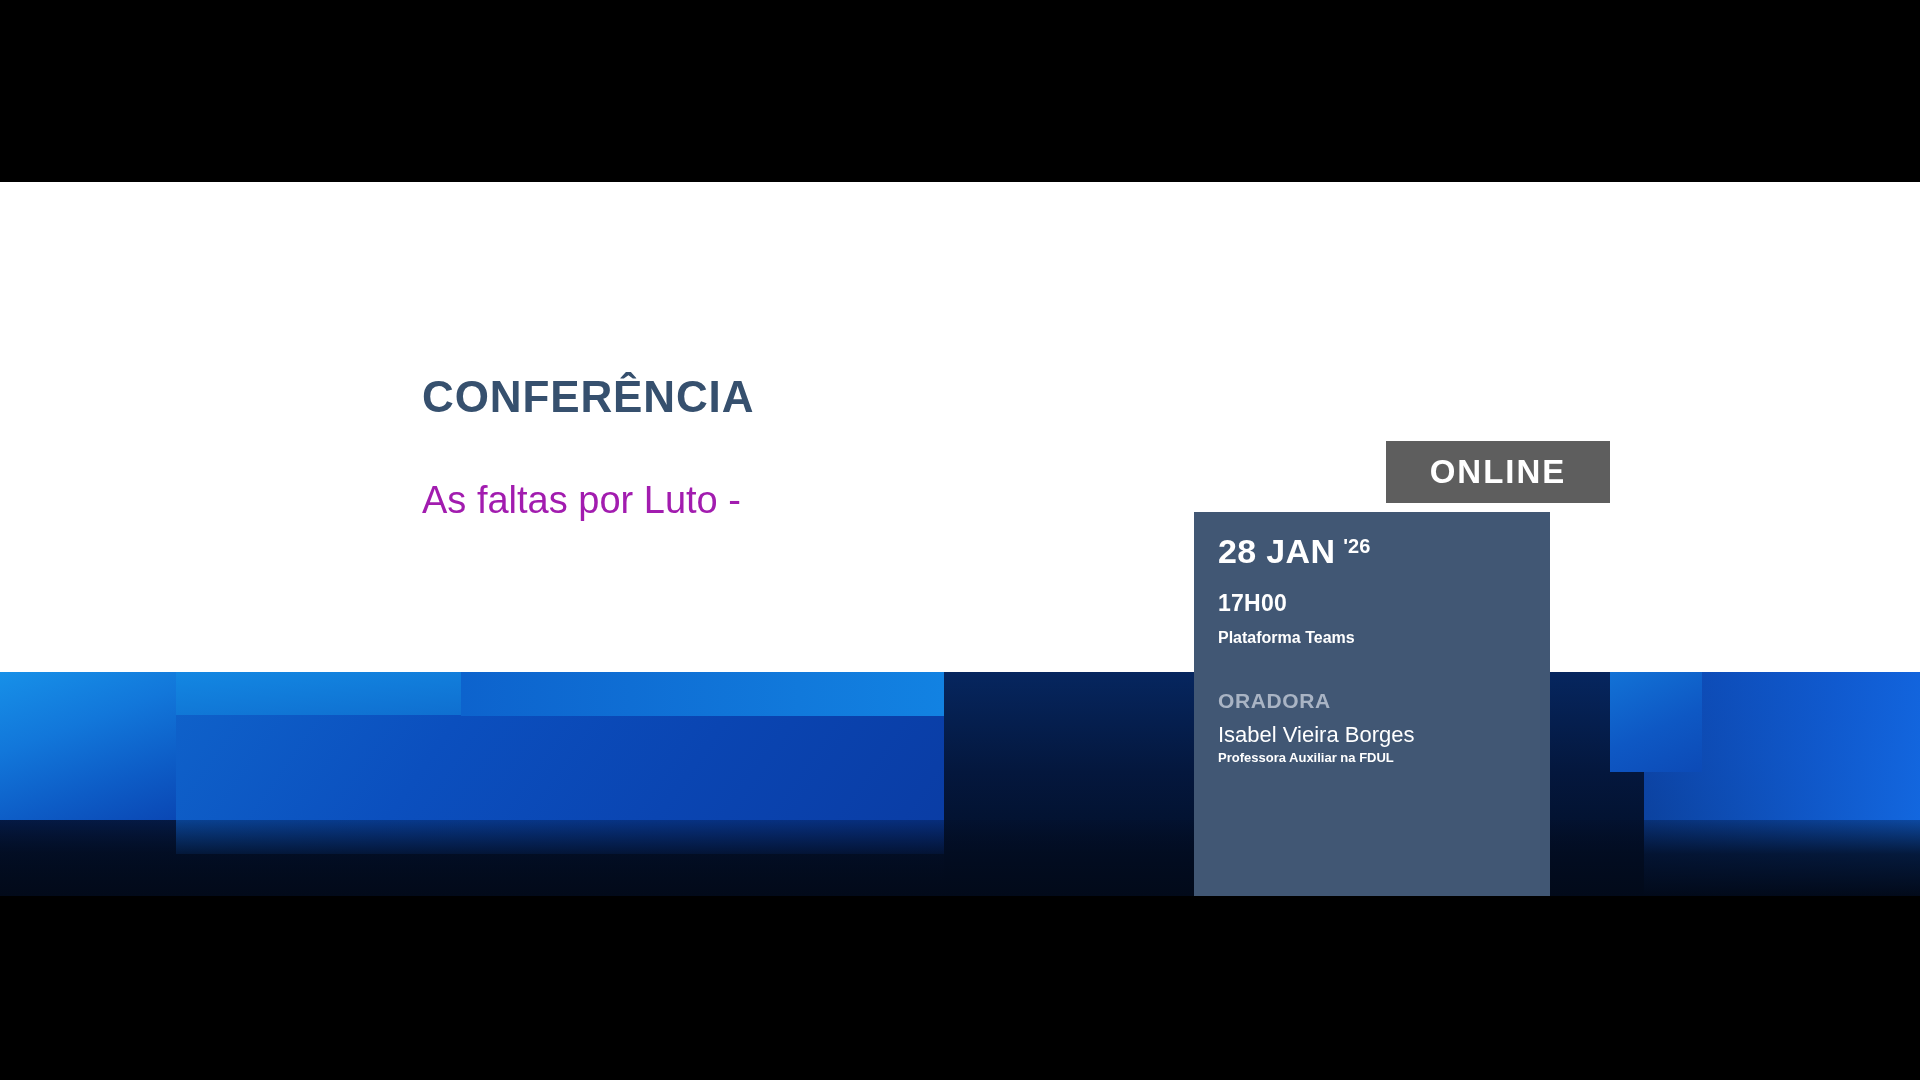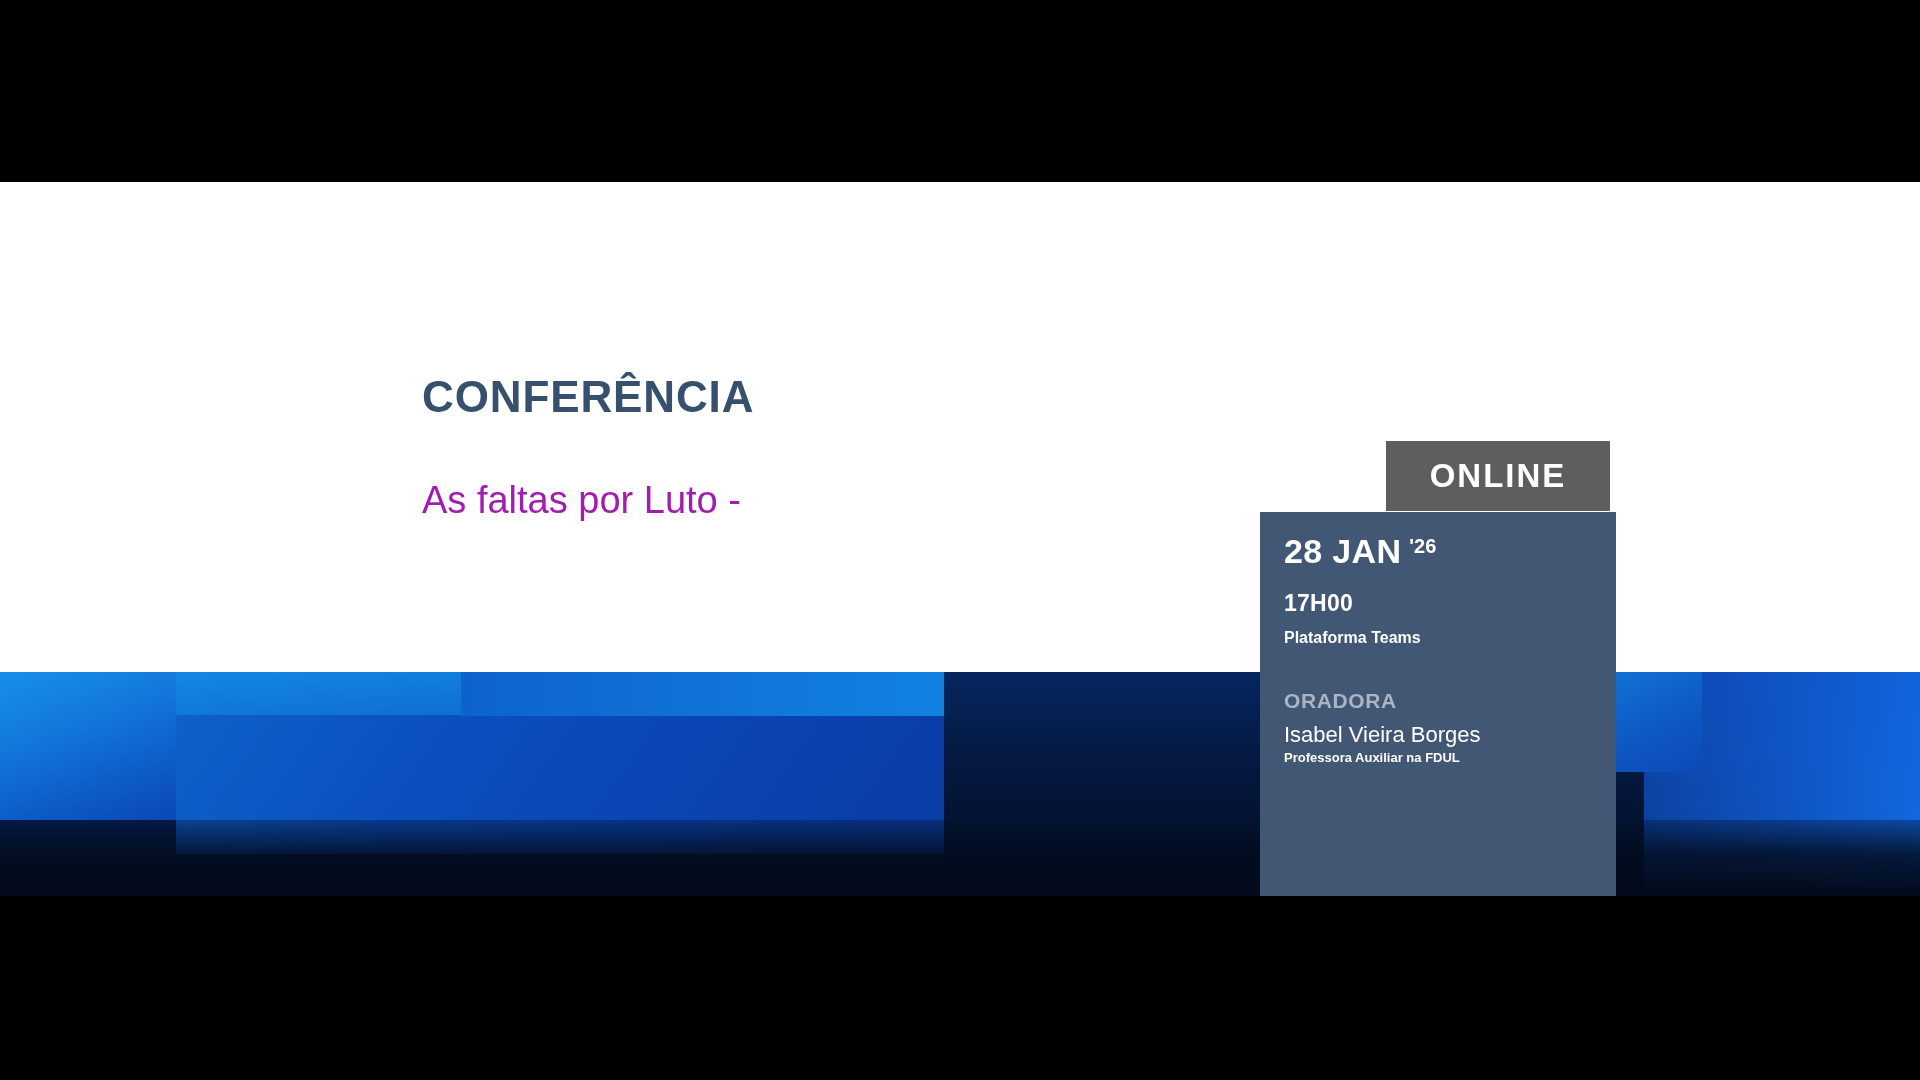--- a/index.html
+++ b/index.html
@@ -113,38 +113,38 @@
     font-weight:400;
     color:#a21caf;
     line-height:1.35;
   }
   .title-line { display:block; white-space:nowrap; }
 
   
   #online-badge {
     position:absolute;
     left:1386px; top:259px;       
-    width:224px; height:70px;
+    width:224px; height:62px;
     background:#5e5e5e;
     z-index:40;
     display:flex;
     align-items:center;
     justify-content:center;
   }
   #online-badge-label {
     color:#ffffff;
     font-size:33px;
     font-weight:700;
     letter-spacing:0.06em;
   }
 
   
   #info-card {
     position:absolute;
-    left:1260px; top:330px;       
+    left:1194px; top:330px;       
     width:356px; height:471px;    
     background:#415774;
     z-index:40;
     padding:22px 24px 0 24px;
   }
   #date-row {
     display:flex;
     align-items:flex-start;
     color:#ffffff;
     line-height:1;

